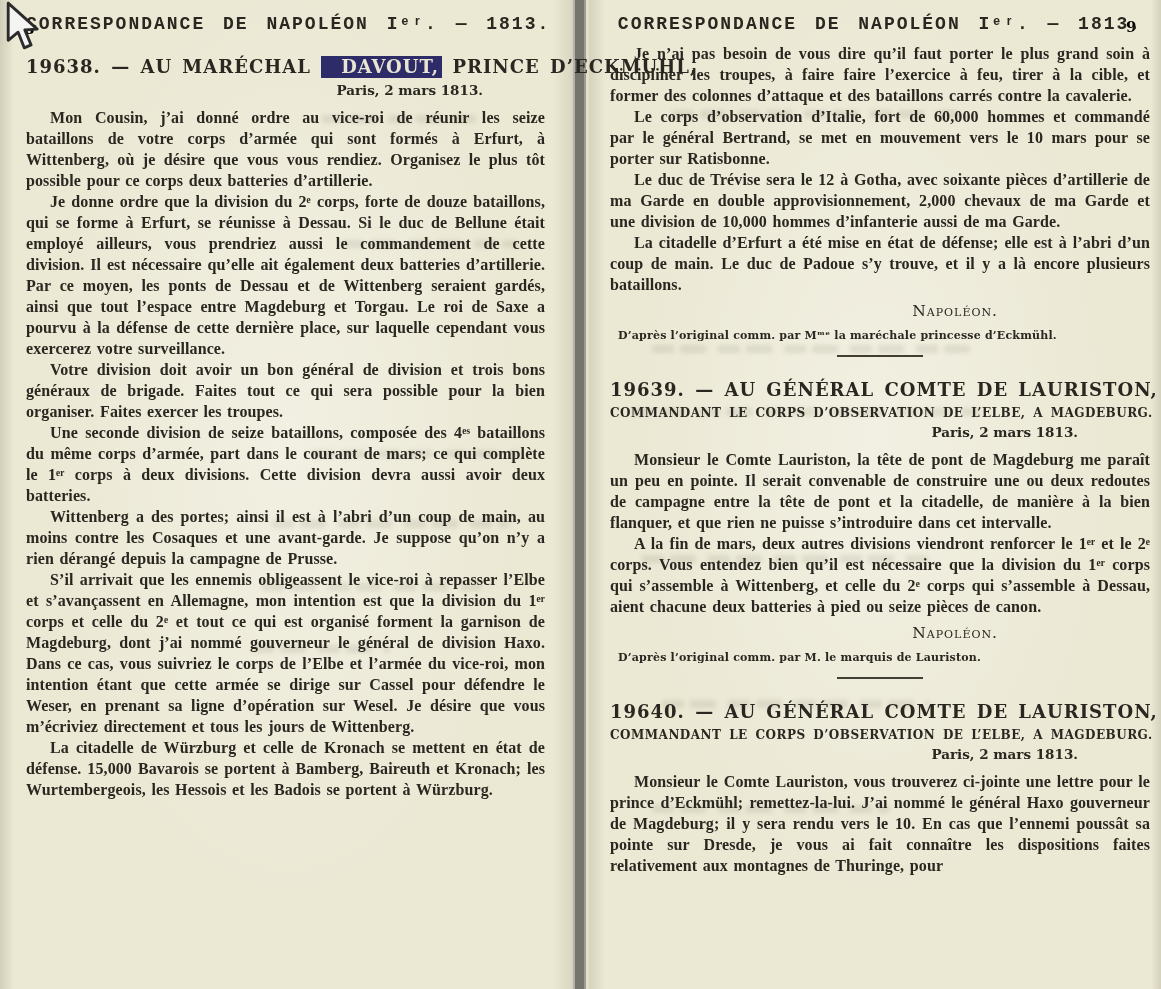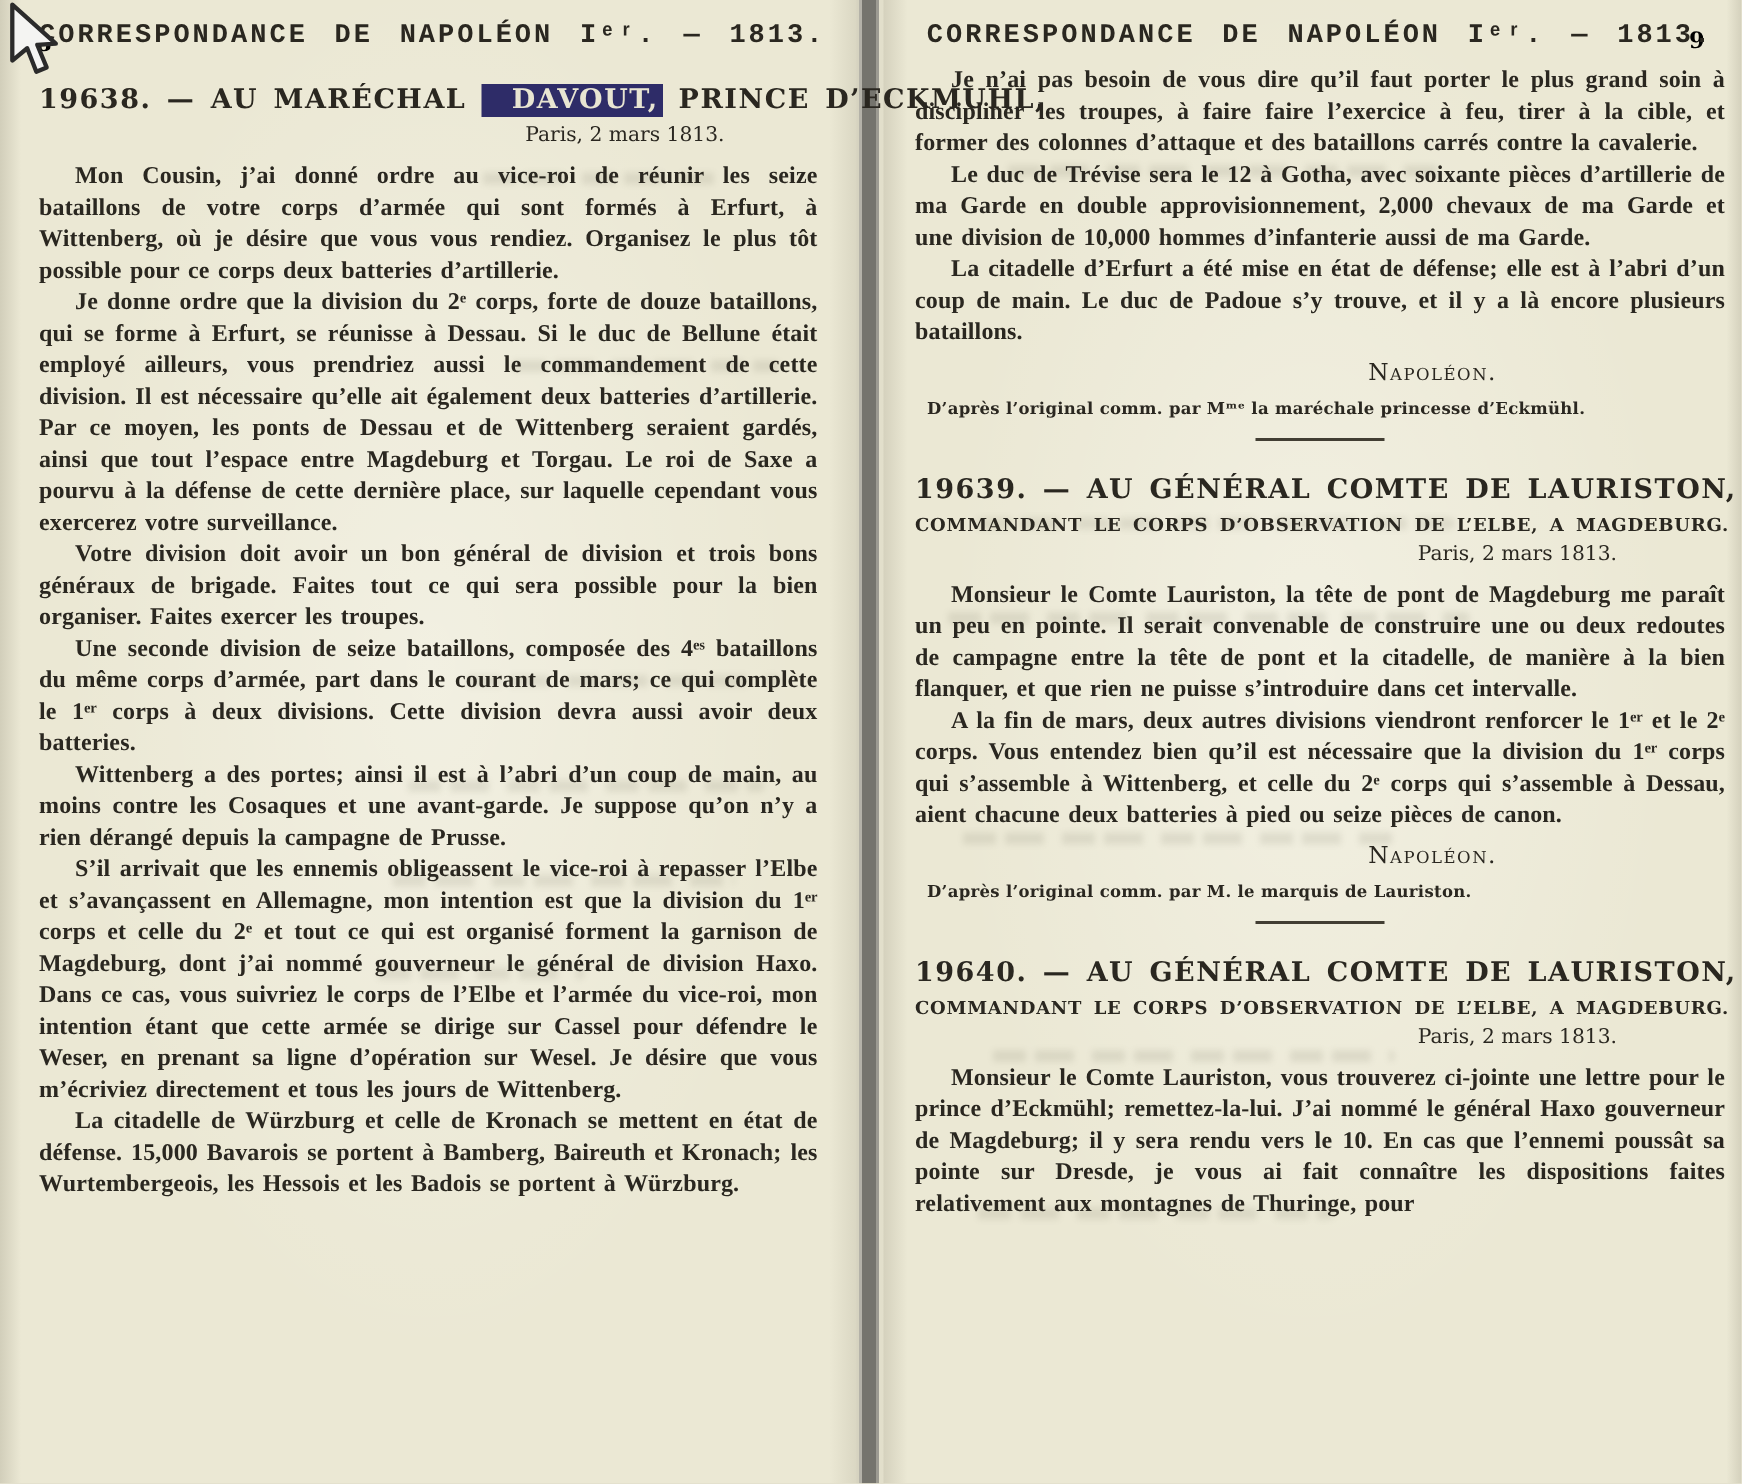--- a/index.html
+++ b/index.html
@@ -39,21 +39,21 @@
   .runhead{margin:14px 0 0;text-align:center;font-weight:bold;font-size:18px;
            letter-spacing:2px;word-spacing:5px;white-space:nowrap;font-family:Liberation Mono, monospace;}
   .pagenum{position:absolute;font-weight:bold;font-size:15px;}
   #pagenum-left{left:24px;top:20px;}
   #pagenum-right{left:1126px;top:18px;}
 
   .letter-title{text-align:center;font-weight:bold;font-size:18px;line-height:23px;
                 letter-spacing:1px;word-spacing:3px;margin:21px 0 0;white-space:nowrap;}
   .letter-sub{text-align:center;font-weight:bold;font-size:12px;letter-spacing:.5px;
               word-spacing:3px;margin:5px 0 0;white-space:nowrap;}
-  .dateline{text-align:right;font-weight:normal;font-size:13.5px;margin:4px 0 0;}
+  .dateline{text-align:right;font-weight:bold;font-size:13.5px;margin:4px 0 0;}
   #left-col .dateline{padding-right:62px;}
   #right-col .dateline{padding-right:72px;}
 
   .body-block{margin-top:9px;}
   .para{margin:0;text-indent:24px;text-align:justify;font-weight:bold;
         font-size:16px;line-height:21px;letter-spacing:.1px;word-spacing:1.5px;font-family:Liberation Serif, serif;}
 
   .hl{background:var(--hl-bg);color:var(--hl-fg);padding:0 3px 1px 20px;}
 
   .signature{margin-top:7px;text-align:right;padding-right:152px;font-weight:normal;
@@ -107,20 +107,21 @@
         <p class="para">S’il arrivait que les ennemis obligeassent le vice-roi à repasser l’Elbe et s’avançassent en Allemagne, mon intention est que la division du 1ᵉʳ corps et celle du 2ᵉ et tout ce qui est organisé forment la garnison de Magdeburg, dont j’ai nommé gouverneur le général de division Haxo. Dans ce cas, vous suivriez le corps de l’Elbe et l’armée du vice-roi, mon intention étant que cette armée se dirige sur Cassel pour défendre le Weser, en prenant sa ligne d’opération sur Wesel. Je désire que vous m’écriviez directement et tous les jours de Wittenberg.</p>
         <p class="para">La citadelle de Würzburg et celle de Kronach se mettent en état de défense. 15,000 Bavarois se portent à Bamberg, Baireuth et Kronach; les Wurtembergeois, les Hessois et les Badois se portent à Würzburg.</p>
       </div>
   </div>
 
   <div id="right-col" class="col">
     <div class="runhead">CORRESPONDANCE DE NAPOLÉON Iᵉʳ. — 1813.</div>
 
     <div class="body-block">
         <p class="para">Je n’ai pas besoin de vous dire qu’il faut porter le plus grand soin à discipliner les troupes, à faire faire l’exercice à feu, tirer à la cible, et former des colonnes d’attaque et des bataillons carrés contre la cavalerie.</p>
+        <p class="para">Le corps d’observation d’Italie, fort de 60,000 hommes et commandé par le général Bertrand, se met en mouvement vers le 10 mars pour se porter sur Ratisbonne.</p>
         <p class="para">Le duc de Trévise sera le 12 à Gotha, avec soixante pièces d’artillerie de ma Garde en double approvisionnement, 2,000 chevaux de ma Garde et une division de 10,000 hommes d’infanterie aussi de ma Garde.</p>
         <p class="para">La citadelle d’Erfurt a été mise en état de défense; elle est à l’abri d’un coup de main. Le duc de Padoue s’y trouve, et il y a là encore plusieurs bataillons.</p>
       </div>
     <div class="signature">Napoléon.</div>
     <div class="source">D’après l’original comm. par Mᵐᵉ la maréchale princesse d’Eckmühl.</div>
 
     <div class="rule"></div>
 
     <div class="letter-title">19639. — AU GÉNÉRAL COMTE DE LAURISTON,</div>
     <div class="letter-sub">COMMANDANT LE CORPS D’OBSERVATION DE L’ELBE, A MAGDEBURG.</div>

